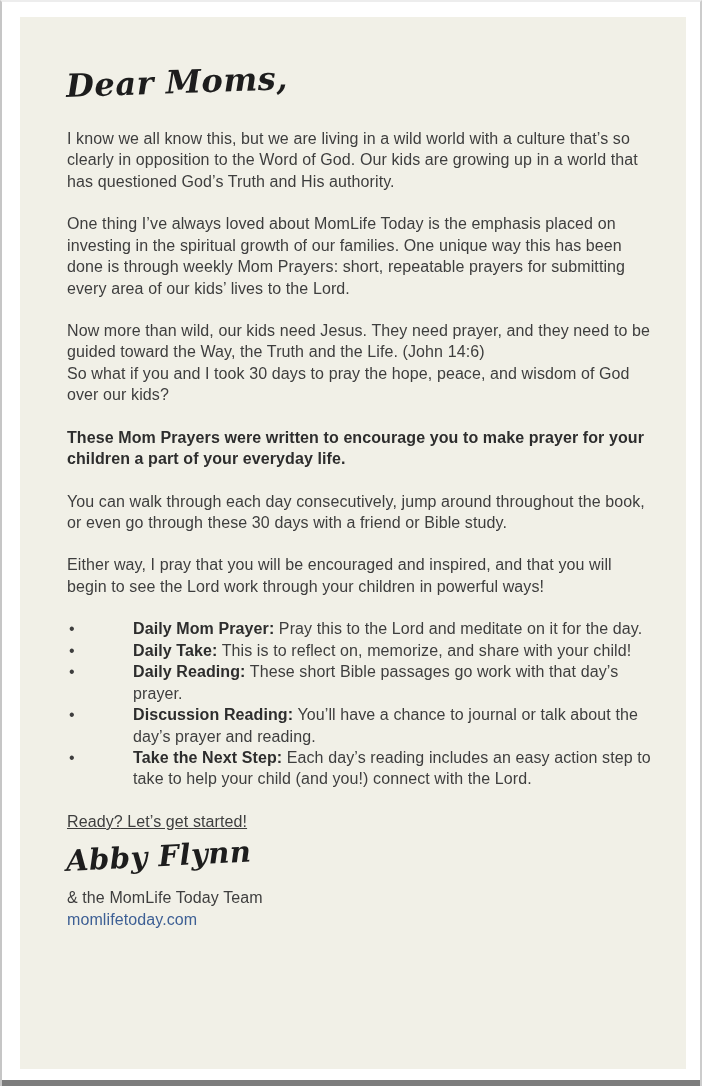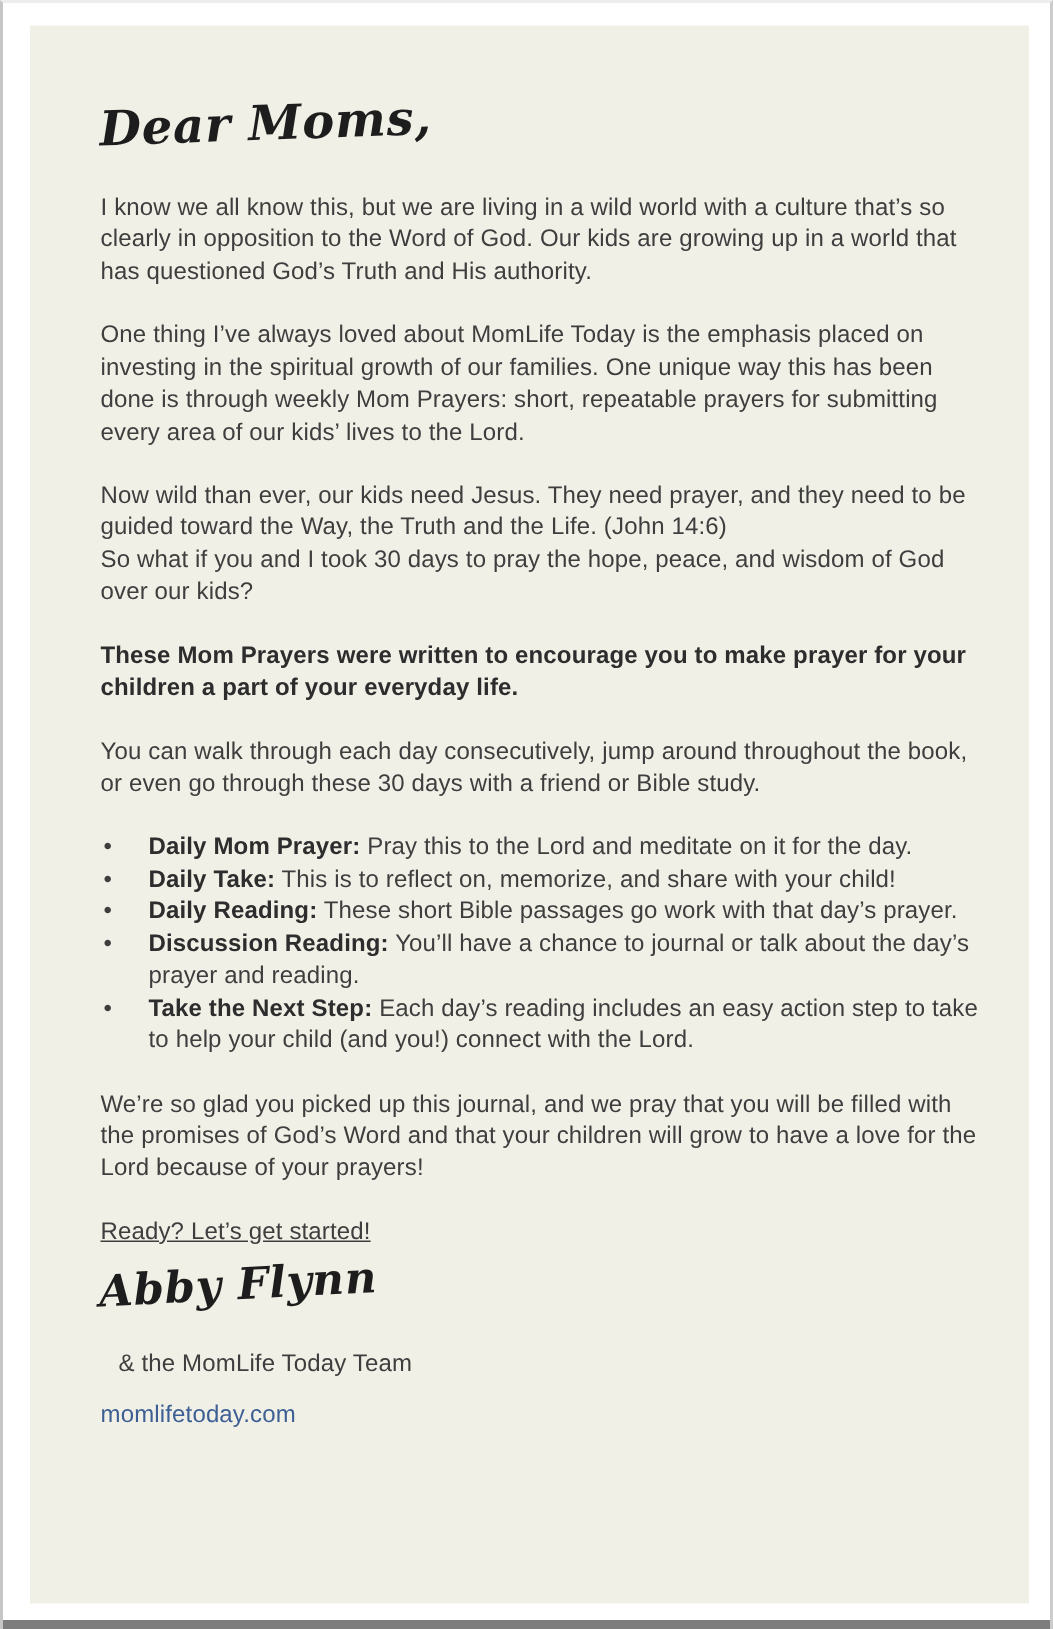--- a/index.html
+++ b/index.html
@@ -48,40 +48,40 @@
     color: #1d1d1d;
     transform: rotate(-2deg);
     transform-origin: left bottom;
     margin: 6px 0 20px 0;
     letter-spacing: 0.5px;
   }
   .para { margin: 0 0 21px 0; }
   .para-tight { margin: 0; }
   .bold-para { font-weight: bold; color: var(--bold-text); }
   .list-intro { margin: 0; }
-  .bullet-row { display: flex; }
+  .bullet-row { display: flex; gap: 34px; }
   .bullet-dot { flex: 0 0 30px; padding-left: 2px; }
   .bullet-dot::before { content: "\2022"; }
   .bullet-text { flex: 1 1 auto; }
   .bullet-label { font-weight: bold; color: var(--bold-text); }
   .bullets { margin: 0 0 21px 0; }
   .ready-line { margin: 0 0 6px 0; text-decoration: underline; }
   .signature-name {
     display: inline-block;
     font-family: "DejaVu Serif", serif;
     font-style: italic;
     font-weight: 700;
     font-size: 29px;
     color: #1d1d1d;
     transform: rotate(-3deg);
     transform-origin: left bottom;
     margin: 4px 0 6px 0;
     letter-spacing: 0.5px;
   }
-  .signature-team { margin: 12px; }
+  .signature-team { margin: 0; }
   .website-link { color: var(--link); cursor: pointer; }
   .bottom-bar {
     position: absolute;
     left: 0;
     bottom: 0;
     width: 100%;
     height: 6px;
     background: var(--bar);
   }
 </style>
@@ -94,28 +94,29 @@
 
       <div>
         <span class="salutation">Dear Moms,</span>
       </div>
 
       <p class="para">I know we all know this, but we are living in a wild world with a culture that’s so clearly in opposition to the Word of God. Our kids are growing up in a world that has questioned God’s Truth and His authority.</p>
 
       <p class="para">One thing I’ve always loved about MomLife Today is the emphasis placed on investing in the spiritual growth of our families. One unique way this has been done is through weekly Mom Prayers: short, repeatable prayers for submitting every area of our kids’ lives to the Lord.</p>
 
       <div class="para">
-        <div class="para-tight">Now wild than ever, our kids need Jesus. They need prayer, and they need to be guided toward the Way, the Truth and the Life. (John 14:6)</div>
+        <div class="para-tight">Now more than wild, our kids need Jesus. They need prayer, and they need to be guided toward the Way, the Truth and the Life. (John 14:6)</div>
         <div class="para-tight">So what if you and I took 30 days to pray the hope, peace, and wisdom of God over our kids?</div>
       </div>
 
       <p class="para bold-para">These Mom Prayers were written to encourage you to make prayer for your children a part of your everyday life.</p>
 
       <p class="para">You can walk through each day consecutively, jump around throughout the book, or even go through these 30 days with a friend or Bible study.</p>
 
+      <p class="para">Either way, I pray that you will be encouraged and inspired, and that you will begin to see the Lord work through your children in powerful ways!</p>
 
 
       <div class="bullets">
         <div class="bullet-row">
           <span class="bullet-dot"></span>
           <span class="bullet-text"><span class="bullet-label">Daily Mom Prayer:</span> <span>Pray this to the Lord and meditate on it for the day.</span></span>
         </div>
         <div class="bullet-row">
           <span class="bullet-dot"></span>
           <span class="bullet-text"><span class="bullet-label">Daily Take:</span> <span>This is to reflect on, memorize, and share with your child!</span></span>
@@ -127,21 +128,20 @@
         <div class="bullet-row">
           <span class="bullet-dot"></span>
           <span class="bullet-text"><span class="bullet-label">Discussion Reading:</span> <span>You’ll have a chance to journal or talk about the day’s prayer and reading.</span></span>
         </div>
         <div class="bullet-row">
           <span class="bullet-dot"></span>
           <span class="bullet-text"><span class="bullet-label">Take the Next Step:</span> <span>Each day’s reading includes an easy action step to take to help your child (and you!) connect with the Lord.</span></span>
         </div>
       </div>
 
-      <p class="para">We’re so glad you picked up this journal, and we pray that you will be filled with the promises of God’s Word and that your children will grow to have a love for the Lord because of your prayers!</p>
 
       <p class="ready-line">Ready? Let’s get started!</p>
 
       <div>
         <span class="signature-name">Abby Flynn</span>
         <p class="signature-team">&amp; the MomLife Today Team</p>
         <a class="website-link">momlifetoday.com</a>
       </div>
 
     </div>

